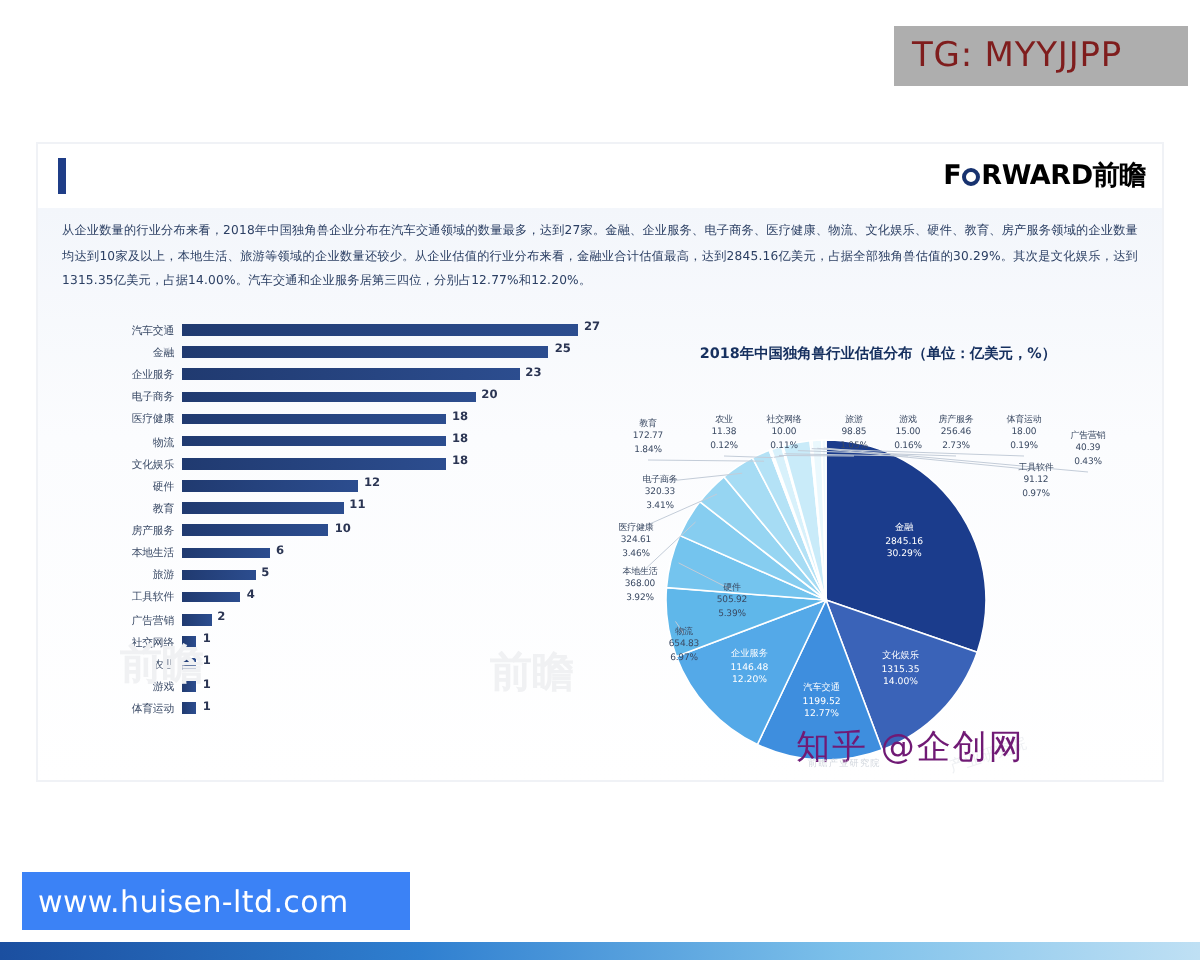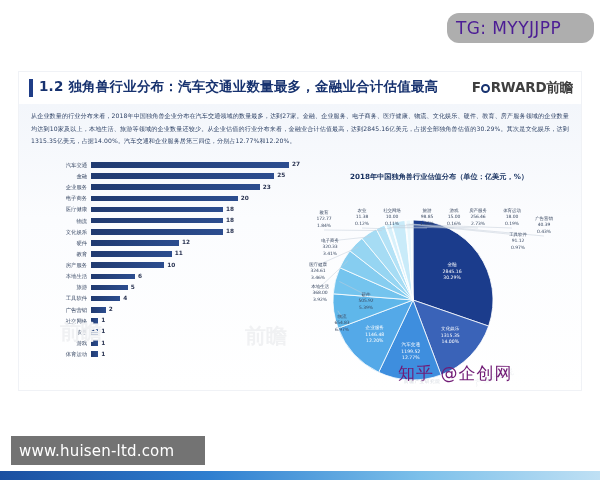--- a/index.html
+++ b/index.html
@@ -6,25 +6,24 @@
   body{
     width:600px;height:480px;overflow:hidden;position:relative;
     background:#ffffff;
     font-family:"DejaVu Sans","Liberation Sans",sans-serif;
   }
   .page{position:absolute;inset:0;background:#fff;}
 
   
   .tg-band{
     position:absolute;left:447px;top:13px;width:147px;height:30px;
-    background:#aeaeae;color:#4c1d95;
+    background:#aeaeae;color:#7f1d1d;
     font-size:17px;letter-spacing:.4px;
     display:flex;align-items:center;padding-left:9px;
     box-sizing:border-box;
-    border-radius:12px;
   }
 
   
   .slide{
     position:absolute;left:19px;top:72px;width:562px;height:318px;
     background:#ffffff;
     box-shadow:0 0 0 1px #f0f2f6;
     overflow:hidden;
   }
   .slide-bg{
@@ -40,21 +39,21 @@
   .hdr-bar{
     position:absolute;left:10px;top:7px;width:4px;height:18px;background:#1f3d87;
   }
   .hdr-title{
     position:absolute;left:20px;top:6px;
     font-size:13.5px;font-weight:bold;color:#17326f;
     white-space:nowrap;letter-spacing:.2px;
   }
   .logo{
     position:absolute;right:8px;top:7px;
-    font-size:13.5px;font-weight:bold;color:#404040;
+    font-size:13.5px;font-weight:bold;color:#000000;
     letter-spacing:-.2px;white-space:nowrap;
   }
   .logo .o-ring{
     display:inline-block;width:9px;height:9px;border:2px solid #17326f;
     border-radius:50%;vertical-align:-1px;margin:0 .5px;box-sizing:border-box;
   }
 
   
   .para{
     position:absolute;left:12px;top:38px;width:538px;
@@ -128,42 +127,41 @@
     font-weight:bold;
   }
   .wm-diag{
     position:absolute;left:455px;top:300px;font-size:8px;color:#eef0f3;
     transform:rotate(-18deg);white-space:nowrap;
   }
 
   
   .url-band{
     position:absolute;left:11px;top:436px;width:194px;height:29px;
-    background:#737373;color:#ffffff;font-size:15px;
+    background:#3b82f6;color:#ffffff;font-size:15px;
     display:flex;align-items:center;padding-left:8px;box-sizing:border-box;
     letter-spacing:.2px;
   }
   .blue-strip{
     position:absolute;left:0;top:471px;width:600px;height:9px;
     background:linear-gradient(90deg,#1b4fa0 0%,#2f7fd0 35%,#7cc0ea 70%,#bfe0f4 100%);
   }
 </style>
 </head>
 <body>
 
 <div class="page">
 
   <div class="tg-band">TG: MYYJJPP</div>
 
   <div class="slide">
     <div class="slide-bg"></div>
 
     <div class="hdr">
       <div class="hdr-bar"></div>
-      <div class="hdr-title">1.2 独角兽行业分布：汽车交通业数量最多，金融业合计估值最高</div>
       <div class="logo"><span>F</span><span class="o-ring"></span><span>RWARD前瞻</span></div>
     </div>
 
     <div class="para">从企业数量的行业分布来看，2018年中国独角兽企业分布在汽车交通领域的数量最多，达到27家。金融、企业服务、电子商务、医疗健康、物流、文化娱乐、硬件、教育、房产服务领域的企业数量均达到10家及以上，本地生活、旅游等领域的企业数量还较少。从企业估值的行业分布来看，金融业合计估值最高，达到2845.16亿美元，占据全部独角兽估值的30.29%。其次是文化娱乐，达到1315.35亿美元，占据14.00%。汽车交通和企业服务居第三四位，分别占12.77%和12.20%。</div>
 
     <div class="chart-left">
       <div class="bars" id="bars">
           <div class="bar-row">
             <div class="bar-label">汽车交通</div>
             <div class="bar-track">

